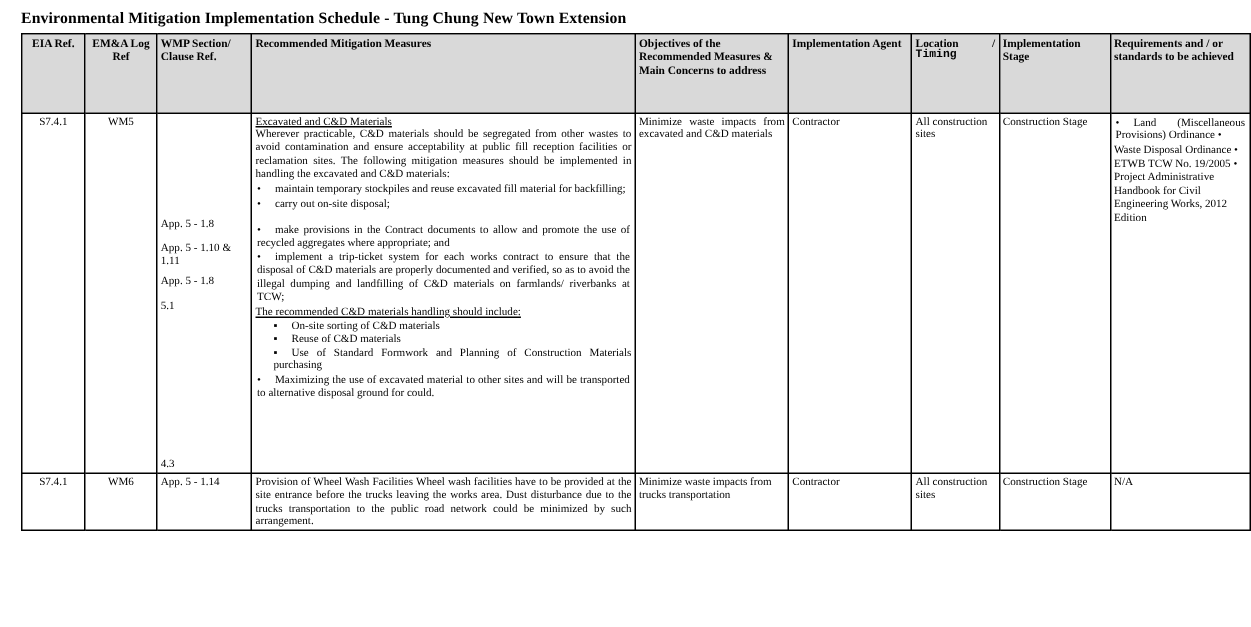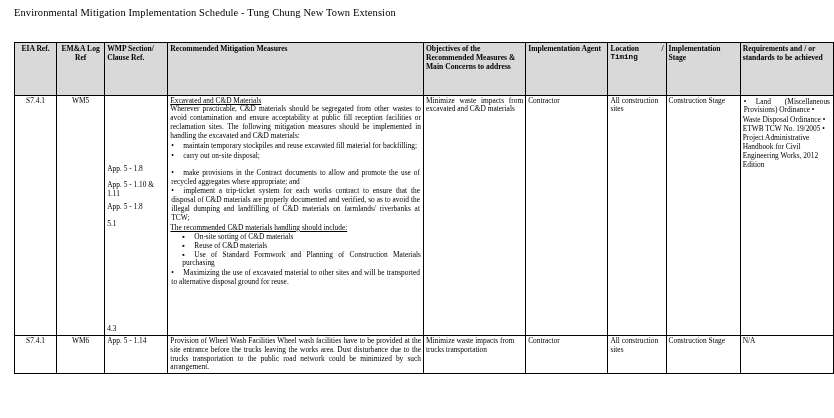--- a/index.html
+++ b/index.html
@@ -16,23 +16,23 @@
   }
   .page {
     position: relative;
     width: 834px;
     height: 418px;
     box-sizing: border-box;
     padding: 4px 6px 0 8px;
   }
   .doc-title {
     font-size: 10.5px;
-    font-weight: normal;
+    font-weight: bold;
     letter-spacing: .1px;
-    margin: 3px 0 22px 6px;
+    margin: 3px 0 2px 6px;
     line-height: 1.2;
   }
   table.mit {
     border-collapse: collapse;
     width: 820px;
     margin-left: 6px;
     table-layout: fixed;
     font-size: 7.4px;
     line-height: 1.2;
   }
@@ -158,21 +158,21 @@
           <div class="para">Wherever practicable, C&amp;D materials should be segregated from other wastes to avoid contamination and ensure acceptability at public fill reception facilities or reclamation sites. The following mitigation measures should be implemented in handling the excavated and C&amp;D materials:</div>
           <div class="bul"><span class="mark">•</span><span>maintain temporary stockpiles and reuse excavated fill material for backfilling;</span></div>
           <div class="bul"><span class="mark">•</span><span>carry out on-site disposal;</span></div>
           <div class="spacer6"></div>
           <div class="bul"><span class="mark">•</span><span>make provisions in the Contract documents to allow and promote the use of recycled aggregates where appropriate; and</span></div>
           <div class="bul"><span class="mark">•</span><span>implement a trip-ticket system for each works contract to ensure that the disposal of C&amp;D materials are properly documented and verified, so as to avoid the illegal dumping and landfilling of C&amp;D materials on farmlands/ riverbanks at TCW;</span></div>
           <div class="para left">The recommended C&amp;D materials handling should include:</div>
           <div class="bul2"><span class="mark">▪</span><span>On-site sorting of C&amp;D materials</span></div>
           <div class="bul2"><span class="mark">▪</span><span>Reuse of C&amp;D materials</span></div>
           <div class="bul2"><span class="mark">▪</span><span>Use of Standard Formwork and Planning of Construction Materials purchasing</span></div>
-          <div class="bul"><span class="mark">•</span><span>Maximizing the use of excavated material to other sites and will be transported to alternative disposal ground for reuse.</span></div>
+          <div class="bul"><span class="mark">•</span><span>Maximizing the use of excavated material to other sites and will be transported to alternative disposal ground for could.</span></div>
         </td>
         <td class="just">Minimize waste impacts from excavated and C&amp;D materials</td>
         <td>Contractor</td>
         <td>All construction sites</td>
         <td>Construction Stage</td>
         <td>
           <div class="bul"><span class="mark">•</span><span>Land (Miscellaneous Provisions) Ordinance •</span></div>
           <div class="req-line">Waste Disposal Ordinance •</div>
           <div class="req-line">ETWB TCW No. 19/2005 •</div>
           <div class="req-line">Project Administrative Handbook for Civil Engineering Works, 2012 Edition</div>

